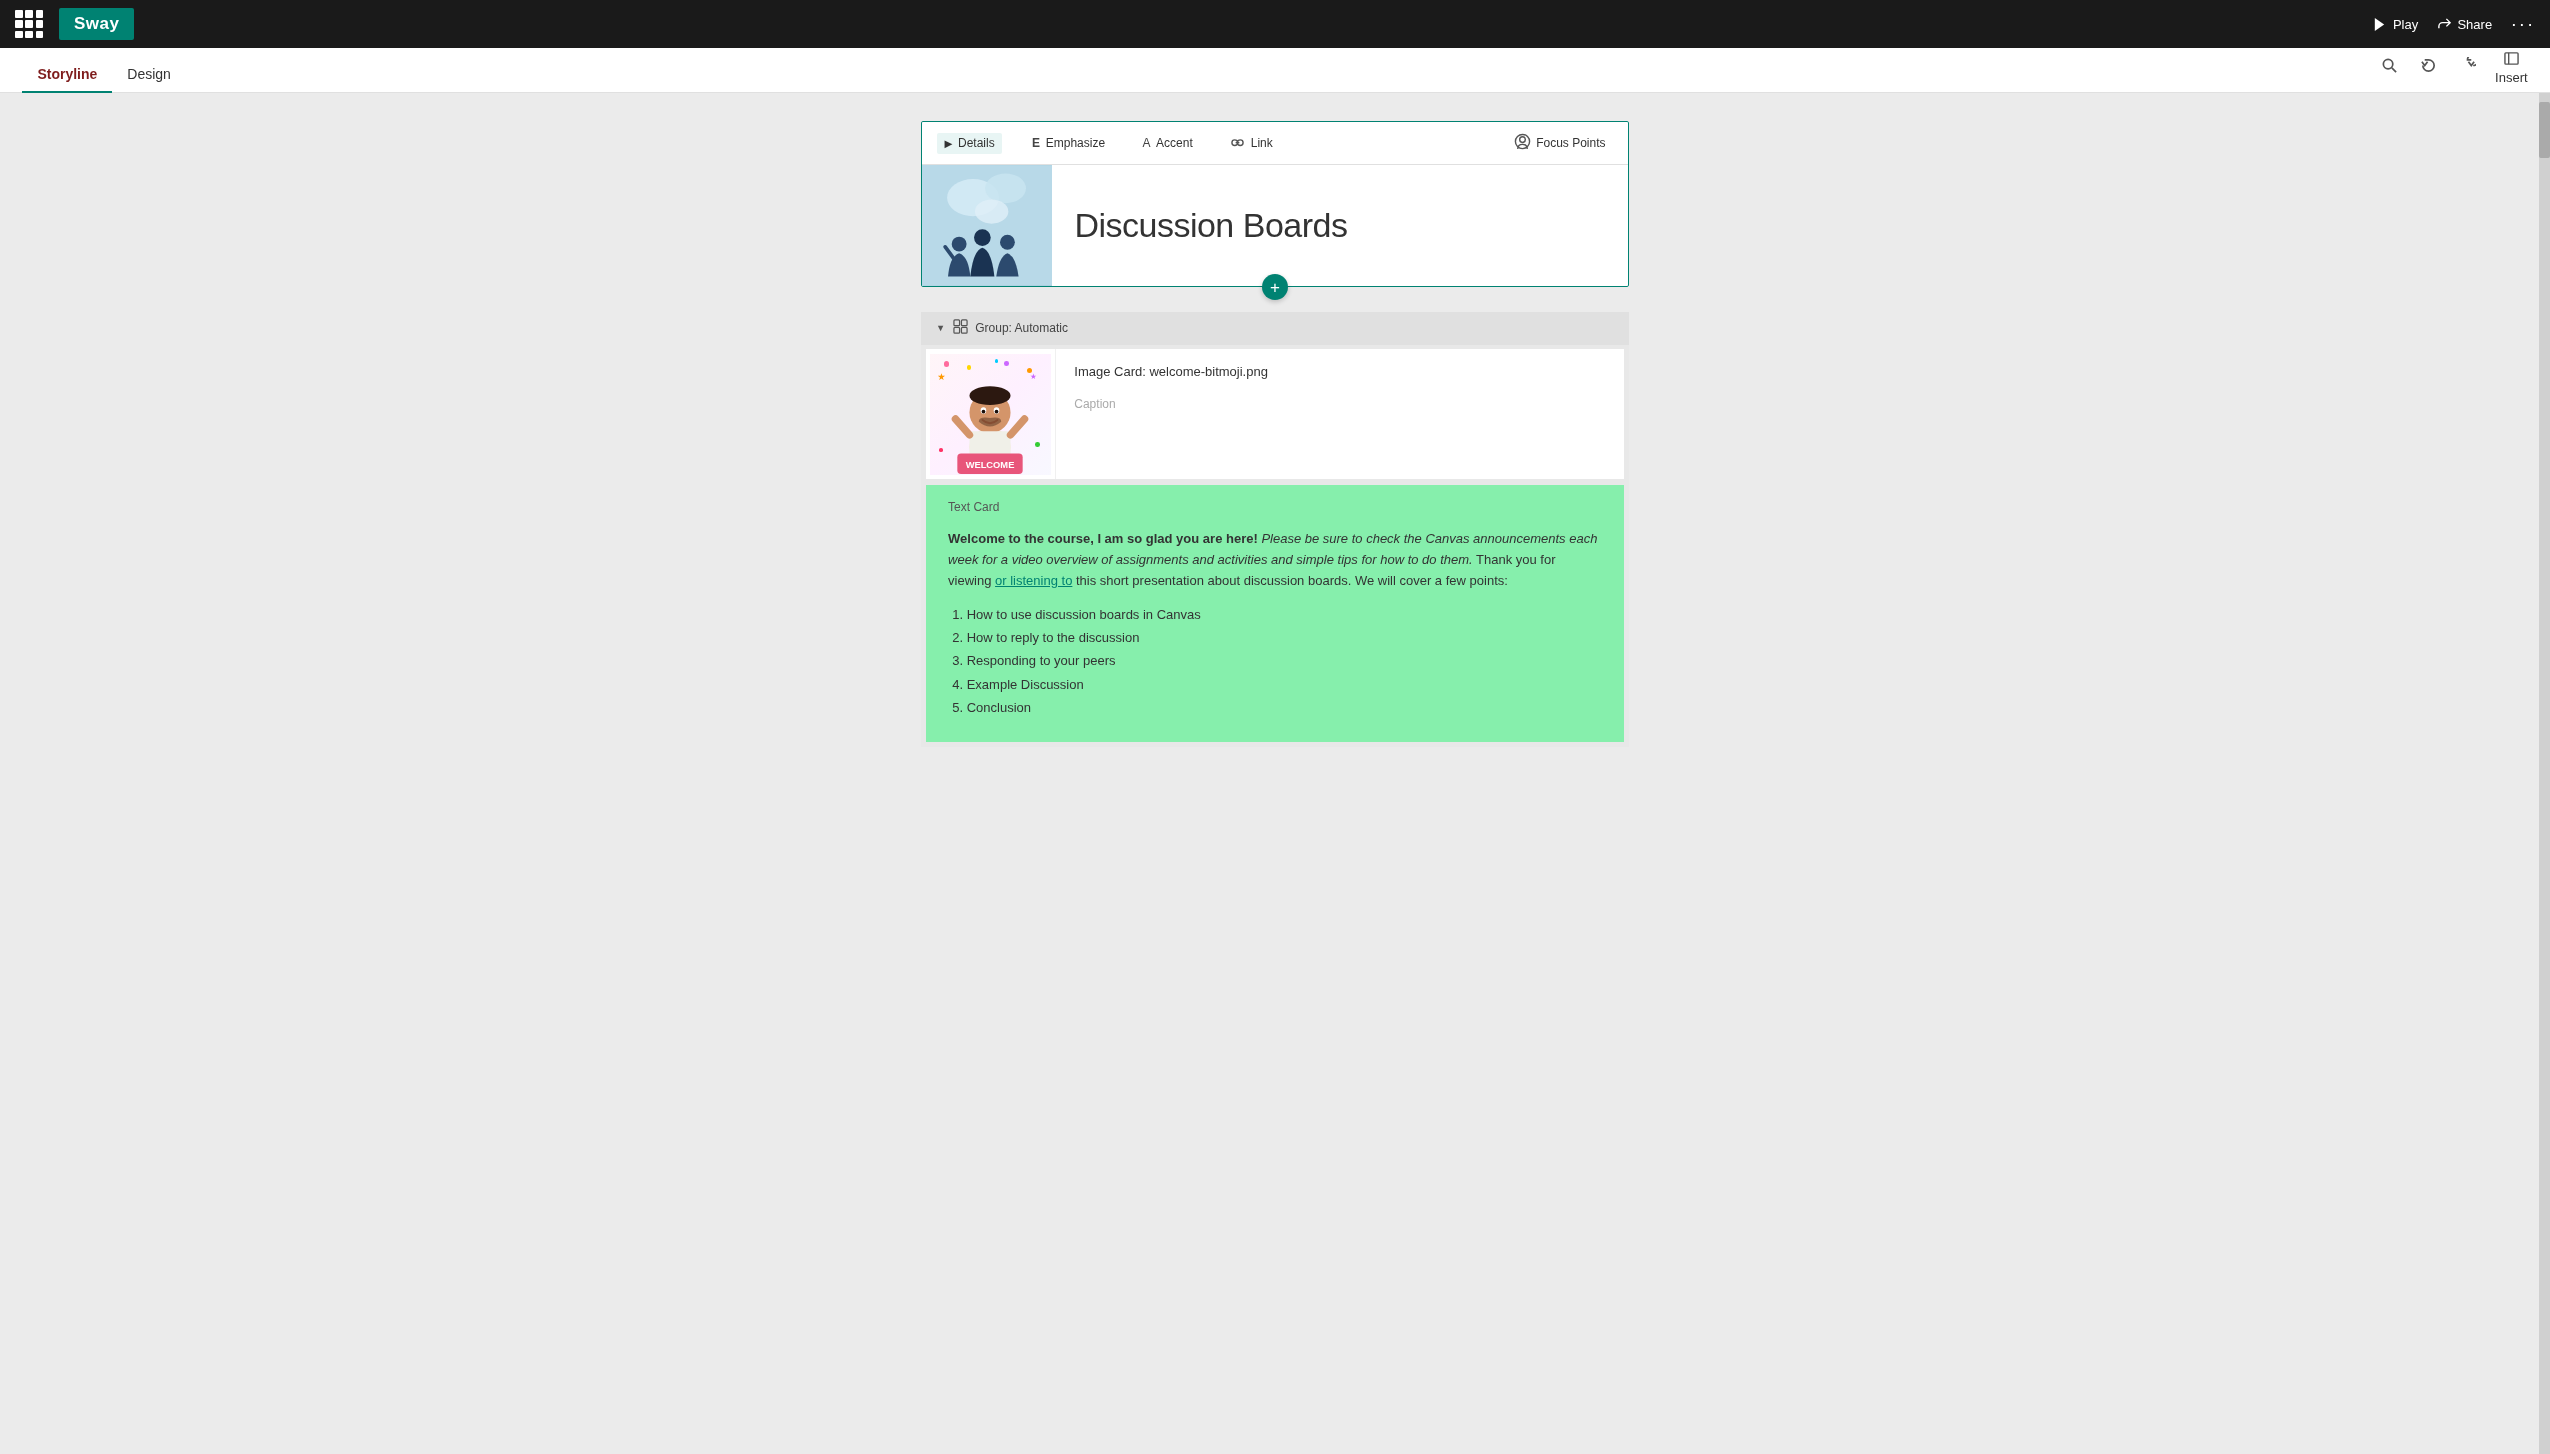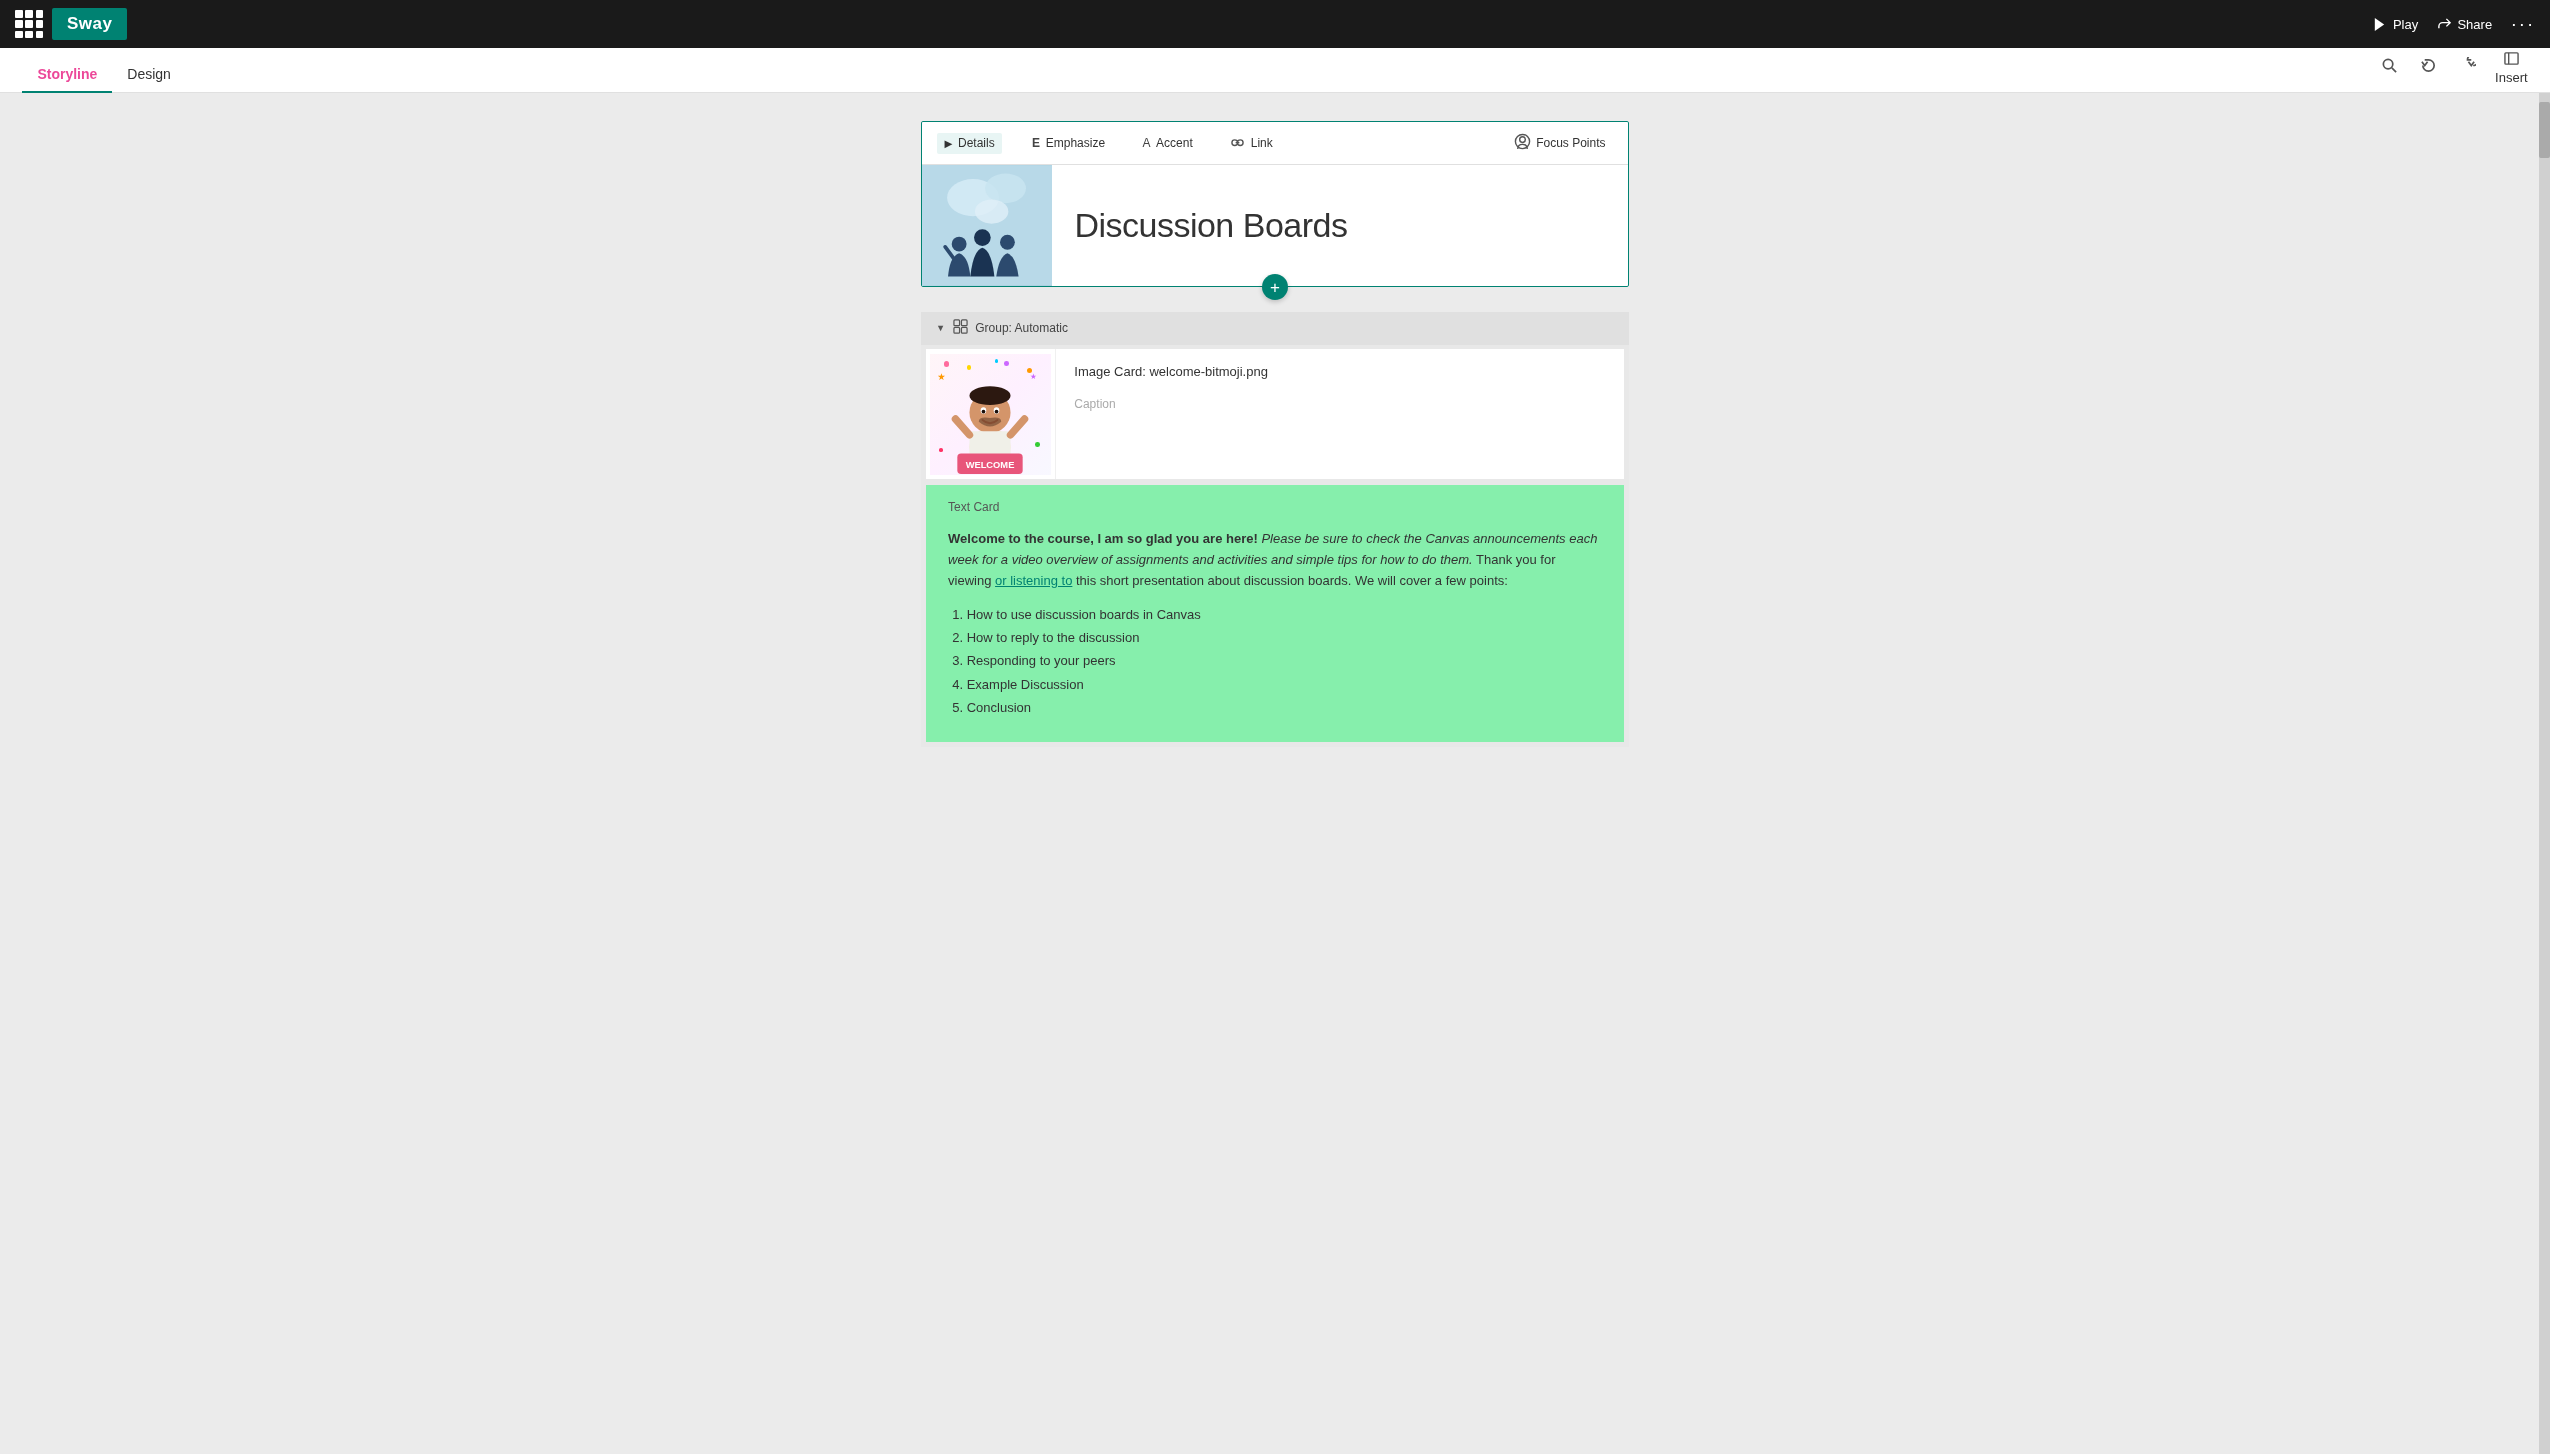--- a/index.html
+++ b/index.html
@@ -5,21 +5,21 @@
     * { box-sizing: border-box; margin: 0; padding: 0; }
     body { font-family: 'Segoe UI', Arial, sans-serif; background: #f3f3f3; height: 100vh; overflow: hidden; }
 
     
     .top-bar {
       background: #1a1a1a;
       height: 48px;
       display: flex;
       align-items: center;
       padding: 0 15px;
-      gap: 9px;
+      gap: 16px;
     }
     .waffle-icon {
       width: 28px; height: 28px;
       display: grid; grid-template-columns: repeat(3,7.5px); grid-template-rows: repeat(3,7.5px); gap: 2.8px;
       cursor: pointer;
     }
     .waffle-dot { background: white; border-radius: 0.9px; }
     .app-logo {
       background: #008272;
       color: white;
@@ -75,21 +75,21 @@
     }
     .tab {
       padding: 9.3px 15px;
       cursor: pointer;
       font-size: 14px;
       color: #333;
       border-bottom: 2.8px solid transparent;
       margin-bottom: -0.9px;
     }
     .tab.active {
-      color: #ec4899;
+      color: #7f1d1d;
       border-bottom: 2.8px solid #008272;
       font-weight: 600;
     }
     .tab-icon-btn {
       background: none;
       border: none;
       cursor: pointer;
       color: #555;
       font-size: 17px;
       padding: 3.7px;

